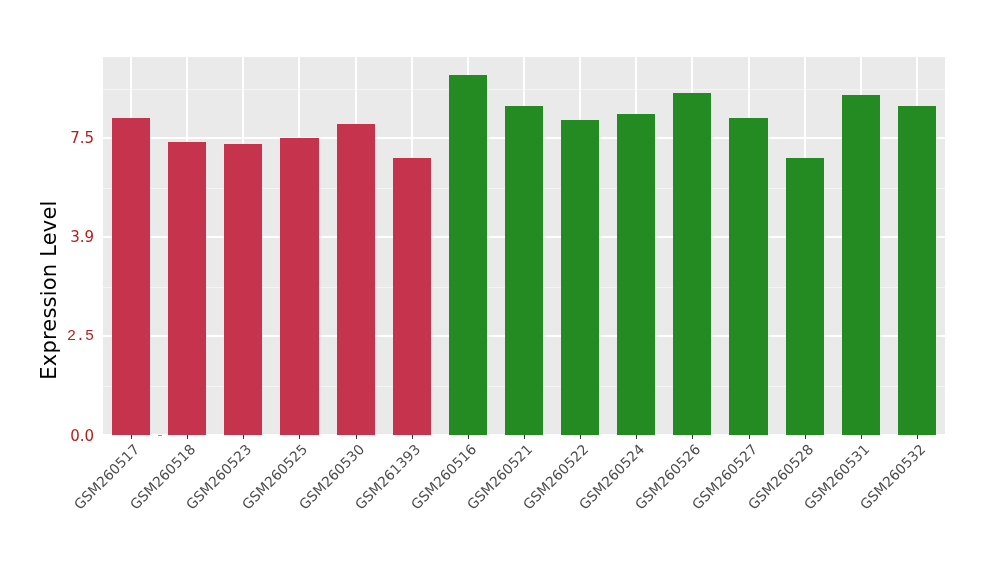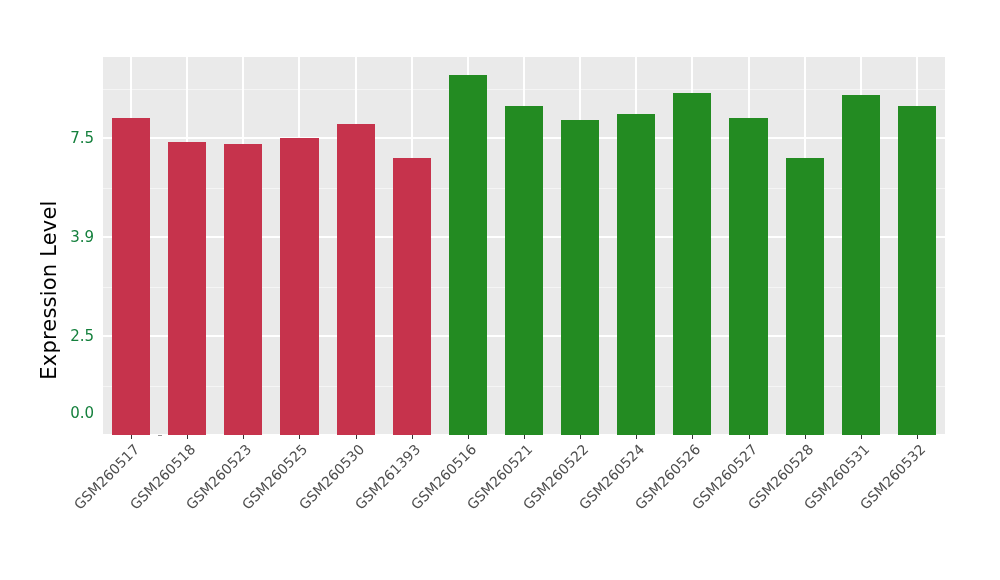--- a/index.html
+++ b/index.html
@@ -44,21 +44,21 @@
     left: 62px;
     top: 57px;
     width: 32px;
     height: 378px;
   }
   .y-tick-label {
     position: absolute;
     right: 0;
     transform: translateY(-50%);
     font-size: 15px;
-    color: #15803d;
+    color: #b91c1c;
     text-align: right;
     white-space: nowrap;
   }
   .y-tick-mark {
     position: absolute;
     left: 96px;
     width: 4px;
     height: 1px;
     background: #333333;
     transform: translateY(-50%);
@@ -136,23 +136,23 @@
   }
 </style>
 </head>
 <body>
 
 <div id="chart-root">
 
   <div id="y-axis-title">Expression Level</div>
 
   <div id="y-tick-labels">
-      <div class="y-tick-label" style="top: 356px;">0.0</div>
+      <div class="y-tick-label" style="top: 379px;">0.0</div>
       <div class="y-tick-mark" style="top: 378px;"></div>
-      <div class="y-tick-label" style="top: 279.047px;">2.5</div>
+      <div class="y-tick-label" style="top: 279.047px; font-family: Liberation Mono, monospace;">2.5</div>
       <div class="y-tick-mark" style="top: 279.047px;"></div>
       <div class="y-tick-label" style="top: 180.094px;">3.9</div>
       <div class="y-tick-mark" style="top: 180.094px;"></div>
       <div class="y-tick-label" style="top: 81.1414px;">7.5</div>
       <div class="y-tick-mark" style="top: 81.1414px;"></div>
     </div>
 
   <div id="panel">
       <div class="grid-minor-h" style="top: 328.524px;"></div>
       <div class="grid-minor-h" style="top: 229.571px;"></div>

